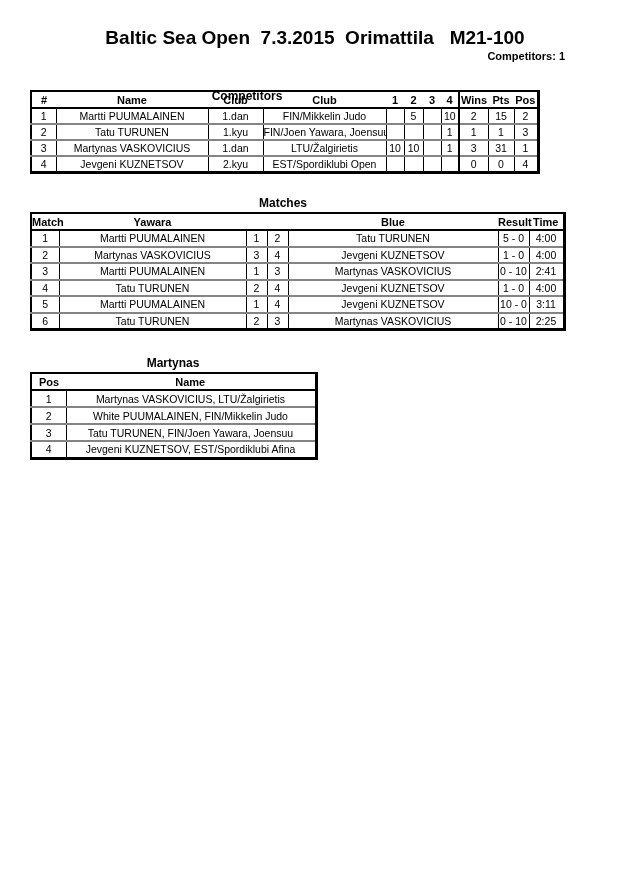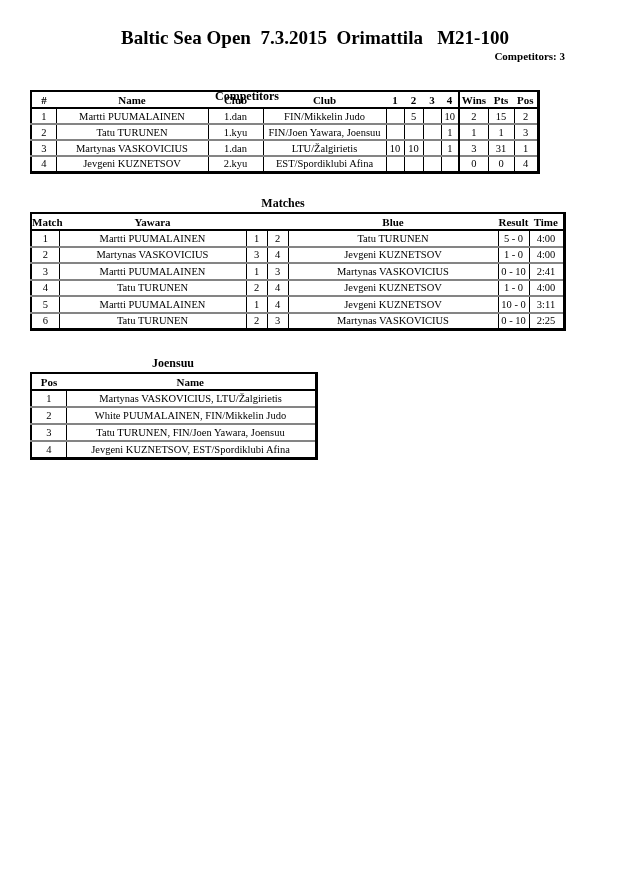--- a/index.html
+++ b/index.html
@@ -2,21 +2,21 @@
 <html><head>
 <meta charset="utf-8">
 <style>
   * { margin: 0; padding: 0; box-sizing: border-box; }
   html, body { background: #fff; }
   .page {
     position: relative;
     width: 630px;
     height: 891px;
     background: #ffffff;
-    font-family: Liberation Serif, serif;
+    font-family: Liberation Sans, sans-serif;
     color: #000;
     overflow: hidden;
   }
   .title {
     position: absolute;
     top: 27px;
     left: 315px;
     transform: translateX(-50%);
     font-size: 19px;
     font-weight: bold;
@@ -81,21 +81,21 @@
   .sec-start { border-left: 2px solid #000 !important; margin-top: 32px; }
   #matches-table td { height: 16.5px; }
   #results-table td { height: 17px; }
 </style>
 </head>
 <body>
 
 <div class="page">
 
   <div class="title">Baltic Sea Open  7.3.2015  Orimattila   M21-100</div>
-  <div class="competitors-count">Competitors: 3</div>
+  <div class="competitors-count">Competitors: 1</div>
 
   <div class="section-heading" id="competitors-heading">Competitors</div>
 
   <table class="sheet" id="competitors-table">
     <colgroup>
       <col style="width:25px">
         <col style="width:152px">
         <col style="width:55px">
         <col style="width:123px">
       <col style="width:18px">
@@ -158,21 +158,21 @@
         <td></td>
         <td>1</td>
         <td class="sec-start">3</td>
         <td>31</td>
         <td>1</td>
       </tr>
       <tr>
         <td>4</td>
         <td class="left">Jevgeni KUZNETSOV</td>
         <td>2.kyu</td>
-        <td class="left">EST/Spordiklubi Afina</td>
+        <td class="left">EST/Spordiklubi Open</td>
         <td></td>
         <td></td>
         <td></td>
         <td></td>
         <td class="sec-start">0</td>
         <td>0</td>
         <td>4</td>
       </tr>
     </tbody>
   </table>
@@ -251,21 +251,21 @@
         <td class="left">Tatu TURUNEN</td>
         <td>2</td>
         <td>3</td>
         <td class="left">Martynas VASKOVICIUS</td>
         <td>0 - 10</td>
         <td>2:25</td>
       </tr>
     </tbody>
   </table>
 
-  <div class="section-heading" id="results-heading">Joensuu</div>
+  <div class="section-heading" id="results-heading">Martynas</div>
 
   <table class="sheet" id="results-table">
     <colgroup>
       <col style="width:35px">
         <col style="width:250px">
     </colgroup>
     <thead>
       <tr>
         <th>Pos</th>
         <th>Name</th>

